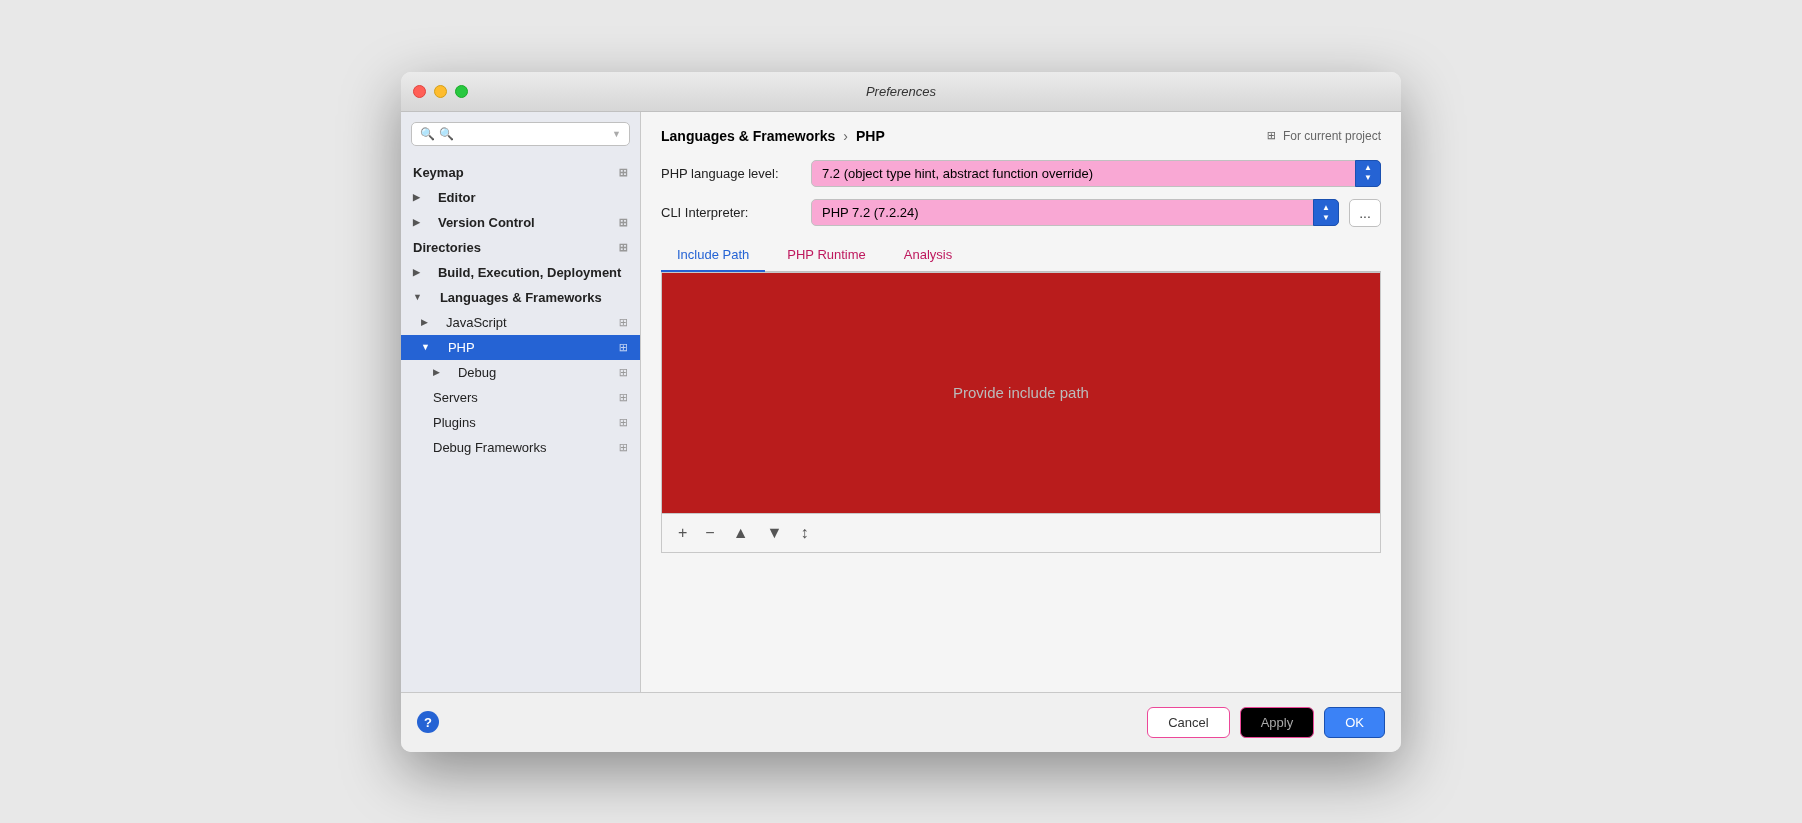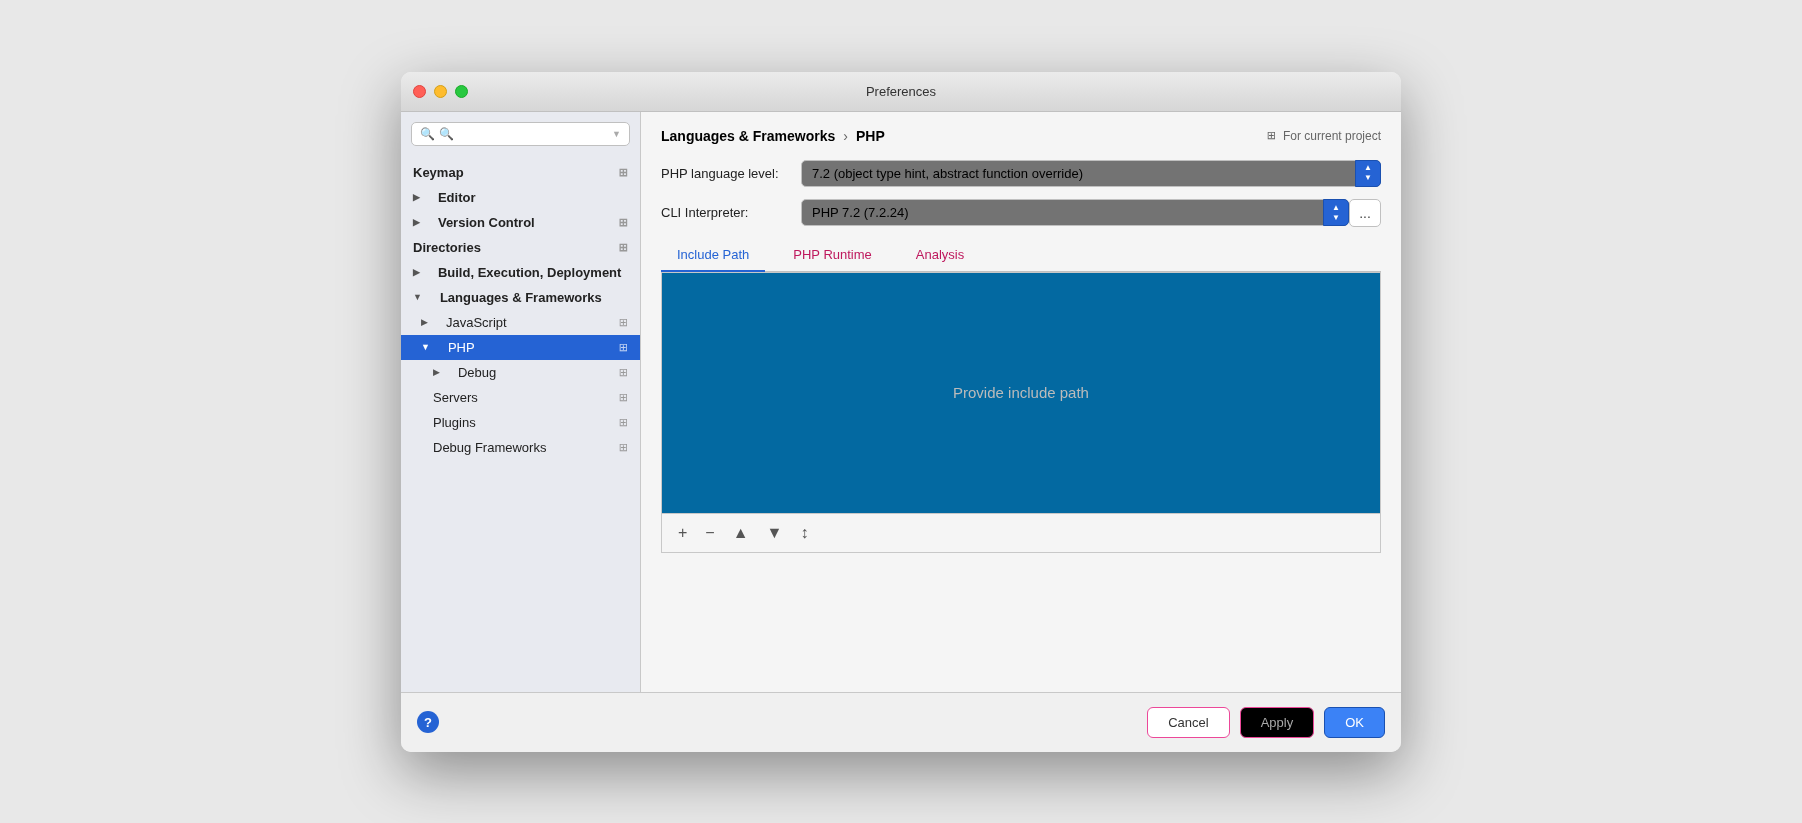--- a/index.html
+++ b/index.html
@@ -44,20 +44,21 @@
       border: none;
       cursor: pointer;
     }
     .tb-btn.close { background: #ff5f57; border: 1px solid #e0443e; }
     .tb-btn.minimize { background: #febc2e; border: 1px solid #d4a017; }
     .tb-btn.maximize { background: #28c840; border: 1px solid #1aab29; }
     .title-bar-title {
       font-size: 13px;
       font-weight: 500;
       color: #333;
+      font-style: italic;
     }
     .window-body {
       display: flex;
       flex: 1;
     }
     
     .sidebar {
       width: 240px;
       background: #e8eaf0;
       border-right: 1px solid #c8c8c8;
@@ -152,38 +153,39 @@
       display: flex;
       align-items: center;
       gap: 4px;
       color: #666;
       font-size: 12px;
     }
     .form-row {
       display: flex;
       align-items: center;
       margin-bottom: 12px;
+      gap: 10px;
     }
     .form-label {
       font-size: 13px;
       color: #222;
       min-width: 140px;
     }
     .form-select-wrapper {
       flex: 1;
       position: relative;
       display: flex;
       align-items: center;
     }
     .form-select {
       width: 100%;
       padding: 5px 30px 5px 10px;
       border: 1px solid #c0c0c0;
       border-radius: 5px;
-      background: #737373;
+      background: #f9a8d4;
       font-size: 13px;
       appearance: none;
       cursor: pointer;
     }
     .select-arrow-btn {
       position: absolute;
       right: 0;
       top: 0;
       bottom: 0;
       width: 26px;
@@ -208,41 +210,41 @@
       border: 1px solid #c0c0c0;
       border-radius: 5px;
       cursor: pointer;
       font-size: 14px;
       color: #444;
       min-width: 32px;
     }
     
     .tabs {
       display: flex;
-      gap: 12px;
+      gap: 6px;
       border-bottom: 1px solid #c0c0c0;
       margin-bottom: 0;
       align-items: flex-end;
     }
     .tab {
       padding: 8px 16px;
       cursor: pointer;
       font-size: 13px;
       color: #be185d;
       border-bottom: 2px solid transparent;
       margin-bottom: -1px;
     }
     .tab.active {
       color: #2563d4;
       border-bottom: 2px solid #2563d4;
       font-weight: 500;
     }
     .panel-wrap {
       border: 1px solid #c8c8c8;
-      background: #0369a1;
+      background: #b91c1c;
       display: flex;
       flex-direction: column;
       margin-top: 0;
     }
     .panel-content {
       flex: 1;
       min-height: 240px;
       display: flex;
       align-items: center;
       justify-content: center;

